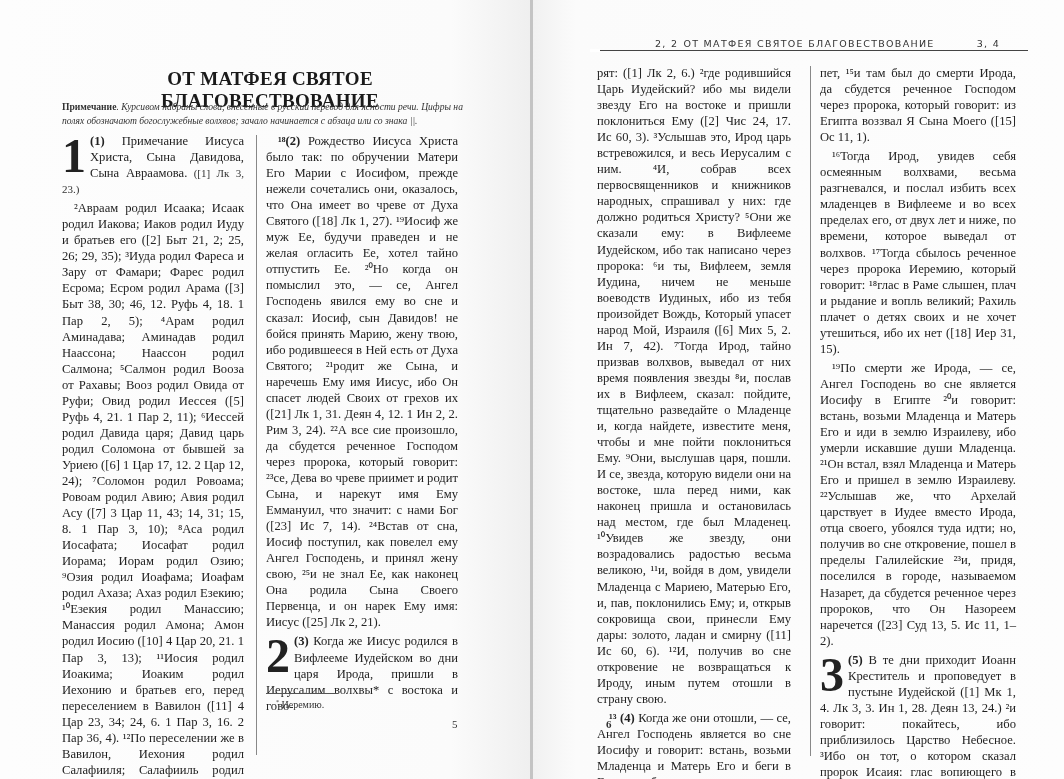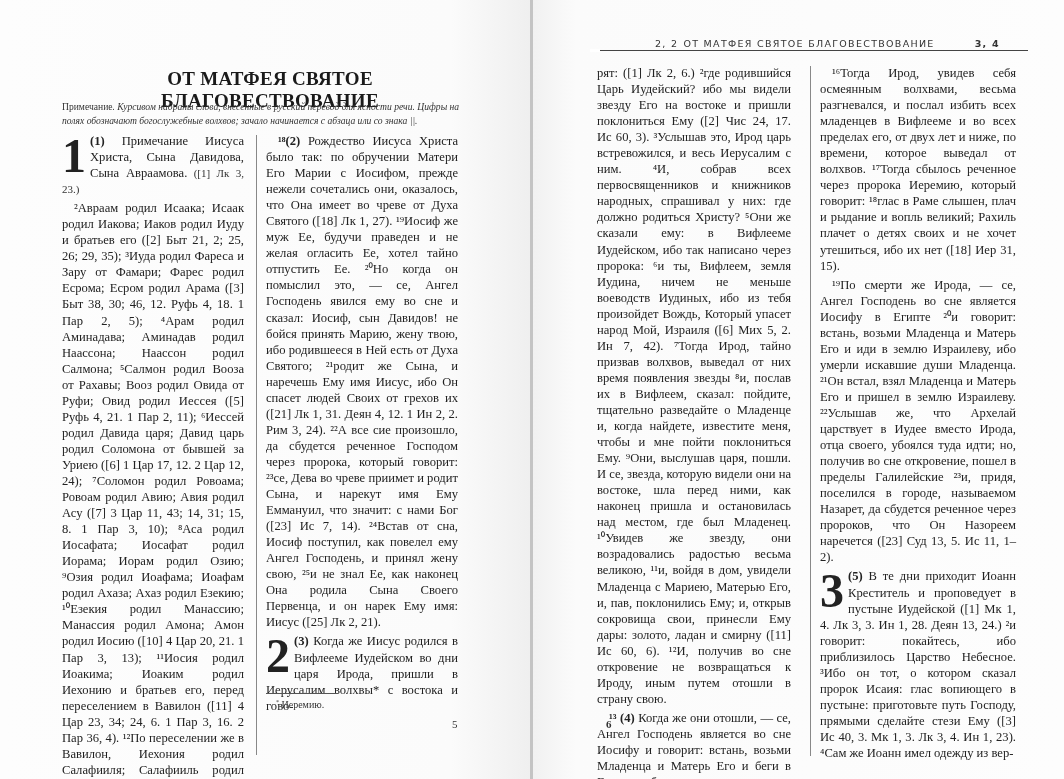--- a/index.html
+++ b/index.html
@@ -3,38 +3,38 @@
 <meta charset="utf-8">
 <style>
   html,body{margin:0;padding:0;}
   body{width:1064px;height:779px;background:#f3f3f3;position:relative;overflow:hidden;font-family:"DejaVu Serif","Liberation Serif",serif;color:#222;}
   .page{position:absolute;top:0;height:779px;background:#fbfbfb;}
   .page-left{left:0;width:530px;background:linear-gradient(to right,#fdfdfd 0%,#fbfbfb 85%,#efefef 100%);}
   .page-right{left:533px;width:531px;background:linear-gradient(to right,#f1f1f1 0%,#fbfbfb 8%,#fdfdfd 100%);}
   .spine{position:absolute;left:530px;top:0;width:3px;height:779px;background:#c4c4c4;}
   .title{position:absolute;left:60px;top:68px;width:420px;text-align:center;font-family:"Liberation Serif",serif;font-weight:bold;font-size:19px;letter-spacing:0.3px;color:#1a1a1a;}
   .note{position:absolute;left:62px;top:100px;width:408px;font-family:"Liberation Serif",serif;font-size:9.6px;line-height:14px;color:#333;}
-  .note b{font-weight:normal;font-style:normal;}
+  .note b{font-weight:bold;font-style:normal;}
   .note i{font-style:italic;}
   .col{position:absolute;font-family:"Liberation Serif",serif;font-size:12.6px;line-height:16.05px;text-align:justify;color:#222;hyphens:manual;}
   .col p{margin:0 0 3px 0;text-indent:12px;}
   .col p.noind{text-indent:0;}
   .ref{font-size:11px;color:#333;}
   .drop{float:left;font-size:48px;line-height:36px;font-weight:bold;margin:3px 4px 0 0;padding-top:2px;}
   .bold{font-weight:bold;}
   .divider{position:absolute;width:1px;background:#888;}
   .fn-rule{position:absolute;left:266px;top:693px;width:72px;height:1px;background:#555;}
   .fn{position:absolute;left:276px;top:699px;font-family:"Liberation Serif",serif;font-size:10px;color:#333;}
   .fn sup{font-size:6px;vertical-align:4px;}
   .pnum{position:absolute;font-family:"Liberation Serif",serif;font-size:11px;color:#333;}
   .pnum.bold{font-weight:bold;}
   .running{position:absolute;left:590px;top:38px;width:438px;height:14px;font-family:"DejaVu Sans","Liberation Sans",sans-serif;font-size:9.5px;letter-spacing:1.3px;color:#333;}
   .running .l{position:absolute;left:30px;top:0;margin-left:35px;}
   .running .c{position:absolute;left:0;width:438px;text-align:center;top:0;}
-  .running .r{position:absolute;right:28px;top:0;font-weight:bold;}
+  .running .r{position:absolute;right:28px;top:0;}
   .running .rule{position:absolute;left:0;top:12px;width:438px;height:1px;background:#444;}
   .running .rule:before,.running .rule:after{content:"";position:absolute;top:-1px;width:10px;height:3px;background:#fff;}
 </style>
 </head>
 <body>
 
 <div class="page page-left"></div>
 <div class="spine"></div>
 <div class="page page-right"></div>
 
@@ -69,18 +69,19 @@
 </div>
 
 <div class="col" style="left:597px;top:65px;width:194px;">
   <p class="noind">рят: ([1] Лк 2, 6.) ²где родившийся Царь Иудейский? ибо мы видели звезду Его на востоке и пришли поклониться Ему ([2] Чис 24, 17. Ис 60, 3). ³Услышав это, Ирод царь встревожился, и весь Иерусалим с ним. ⁴И, собрав всех первосвященников и книжников народных, спрашивал у них: где должно родиться Христу? ⁵Они же сказали ему: в Вифлееме Иудейском, ибо так написано через пророка: ⁶и ты, Вифлеем, земля Иудина, ничем не меньше воеводств Иудиных, ибо из тебя произойдет Вождь, Который упасет народ Мой, Израиля ([6] Мих 5, 2. Ин 7, 42). ⁷Тогда Ирод, тайно призвав волхвов, выведал от них время появления звезды ⁸и, послав их в Вифлеем, сказал: пойдите, тщательно разведайте о Младенце и, когда найдете, известите меня, чтобы и мне пойти поклониться Ему. ⁹Они, выслушав царя, пошли. И се, звезда, которую видели они на востоке, шла перед ними, как наконец пришла и остановилась над местом, где был Младенец. ¹⁰Увидев же звезду, они возрадовались радостью весьма великою, ¹¹и, войдя в дом, увидели Младенца с Мариею, Матерью Его, и, пав, поклонились Ему; и, открыв сокровища свои, принесли Ему дары: золото, ладан и смирну ([11] Ис 60, 6). ¹²И, получив во сне откровение не возвращаться к Ироду, иным путем отошли в страну свою.</p>
   <p><span class="bold">¹³ (4) </span><span>Когда же они отошли, — се, Ангел Господень является во сне Иосифу и говорит: встань, возьми Младенца и Матерь Его и беги в Египет, и будь там, доколе не скажу тебе, ибо Ирод хочет искать Младенца, чтобы погубить Его. ¹⁴Он встал, взял Младенца и Матерь Его ночью и пошел в Еги-</span></p>
 </div>
 
 <div class="divider" style="left:810px;top:66px;height:690px;"></div>
 
 <div class="col" style="left:820px;top:65px;width:196px;">
+  <p class="noind">пет, ¹⁵и там был до смерти Ирода, да сбудется реченное Господом через пророка, который говорит: из Египта воззвал Я Сына Моего ([15] Ос 11, 1).</p>
   <p>¹⁶Тогда Ирод, увидев себя осмеянным волхвами, весьма разгневался, и послал избить всех младенцев в Вифлееме и во всех пределах его, от двух лет и ниже, по времени, которое выведал от волхвов. ¹⁷Тогда сбылось реченное через пророка Иеремию, который говорит: ¹⁸глас в Раме слышен, плач и рыдание и вопль великий; Рахиль плачет о детях своих и не хочет утешиться, ибо их нет ([18] Иер 31, 15).</p>
   <p>¹⁹По смерти же Ирода, — се, Ангел Господень во сне является Иосифу в Египте ²⁰и говорит: встань, возьми Младенца и Матерь Его и иди в землю Израилеву, ибо умерли искавшие души Младенца. ²¹Он встал, взял Младенца и Матерь Его и пришел в землю Израилеву. ²²Услышав же, что Архелай царствует в Иудее вместо Ирода, отца своего, убоялся туда идти; но, получив во сне откровение, пошел в пределы Галилейские ²³и, придя, поселился в городе, называемом Назарет, да сбудется реченное через пророков, что Он Назореем наречется ([23] Суд 13, 5. Ис 11, 1–2).</p>
   <p class="noind"><span class="drop">3</span><span class="bold">(5) </span><span>В те дни приходит Иоанн Креститель и проповедует в пустыне Иудейской ([1] Мк 1, 4. Лк 3, 3. Ин 1, 28. Деян 13, 24.) ²и говорит: покайтесь, ибо приблизилось Царство Небесное. ³Ибо он тот, о котором сказал пророк Исаия: глас вопиющего в пустыне: приготовьте путь Господу, прямыми сделайте стези Ему ([3] Ис 40, 3. Мк 1, 3. Лк 3, 4. Ин 1, 23). ⁴Сам же Иоанн имел одежду из вер-</span></p>
 </div>
 
 <div class="pnum bold" style="left:606px;top:718px;">6</div>
 
 </body></html>

